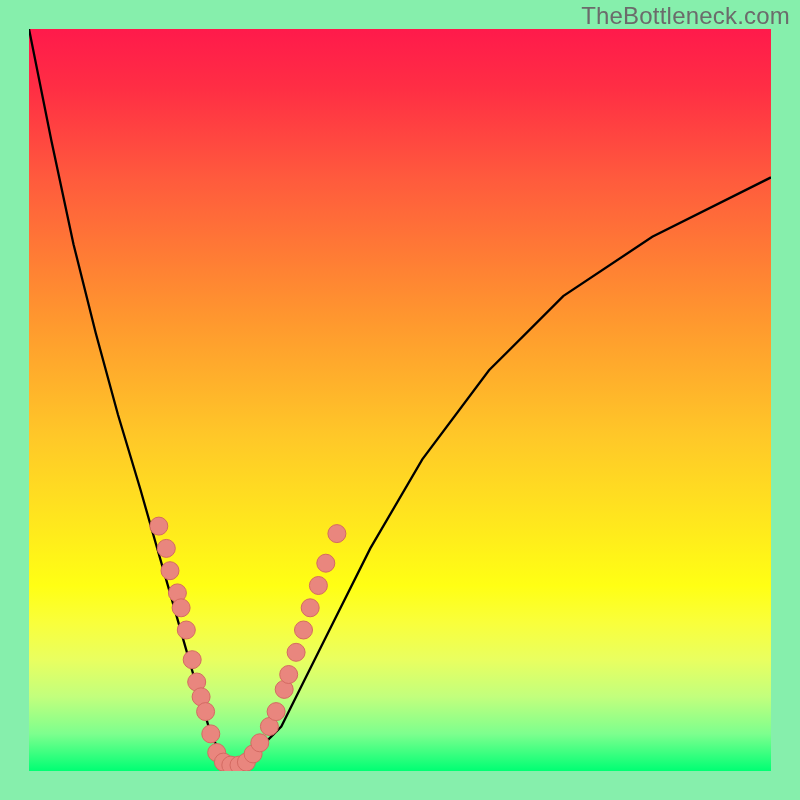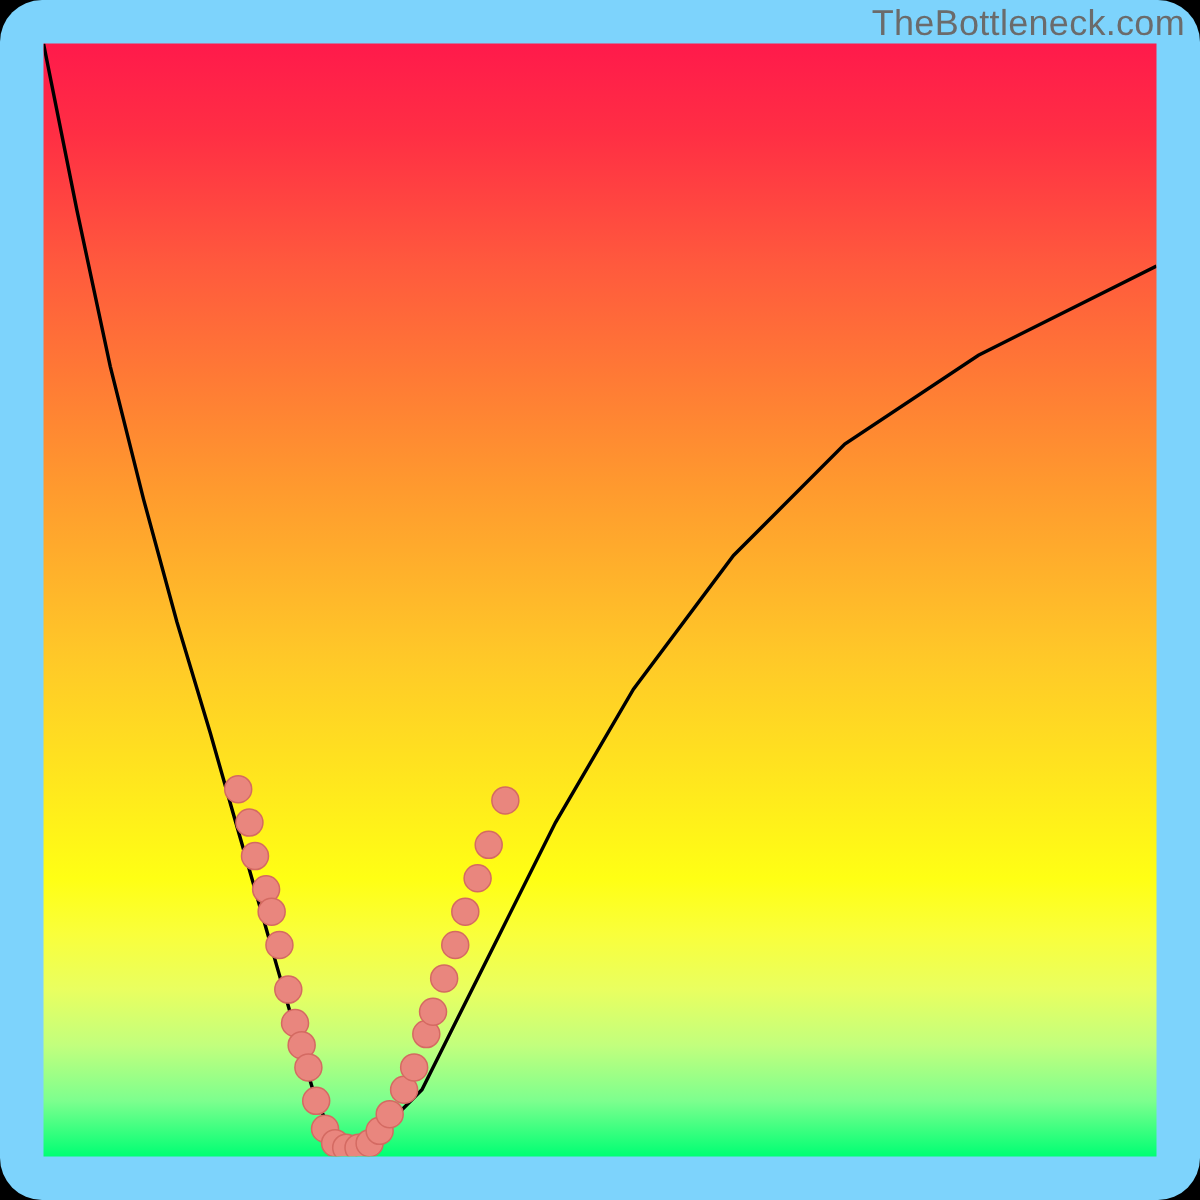--- a/index.html
+++ b/index.html
@@ -10,22 +10,21 @@
     overflow: hidden;
     background: #000;
     font-family: Arial, Helvetica, sans-serif;
   }
   .frame {
     position: absolute;
     left: 0;
     top: 0;
     width: 800px;
     height: 800px;
-    background: #7dd3fc;
-    border-radius: 28px;
+    background: #86efac;
   }
   .plot {
     position: absolute;
     left: 29px;
     top: 29px;
     width: 742px;
     height: 742px;
     overflow: hidden;
     background: linear-gradient(to bottom,
       #ff1a4b 0%,

